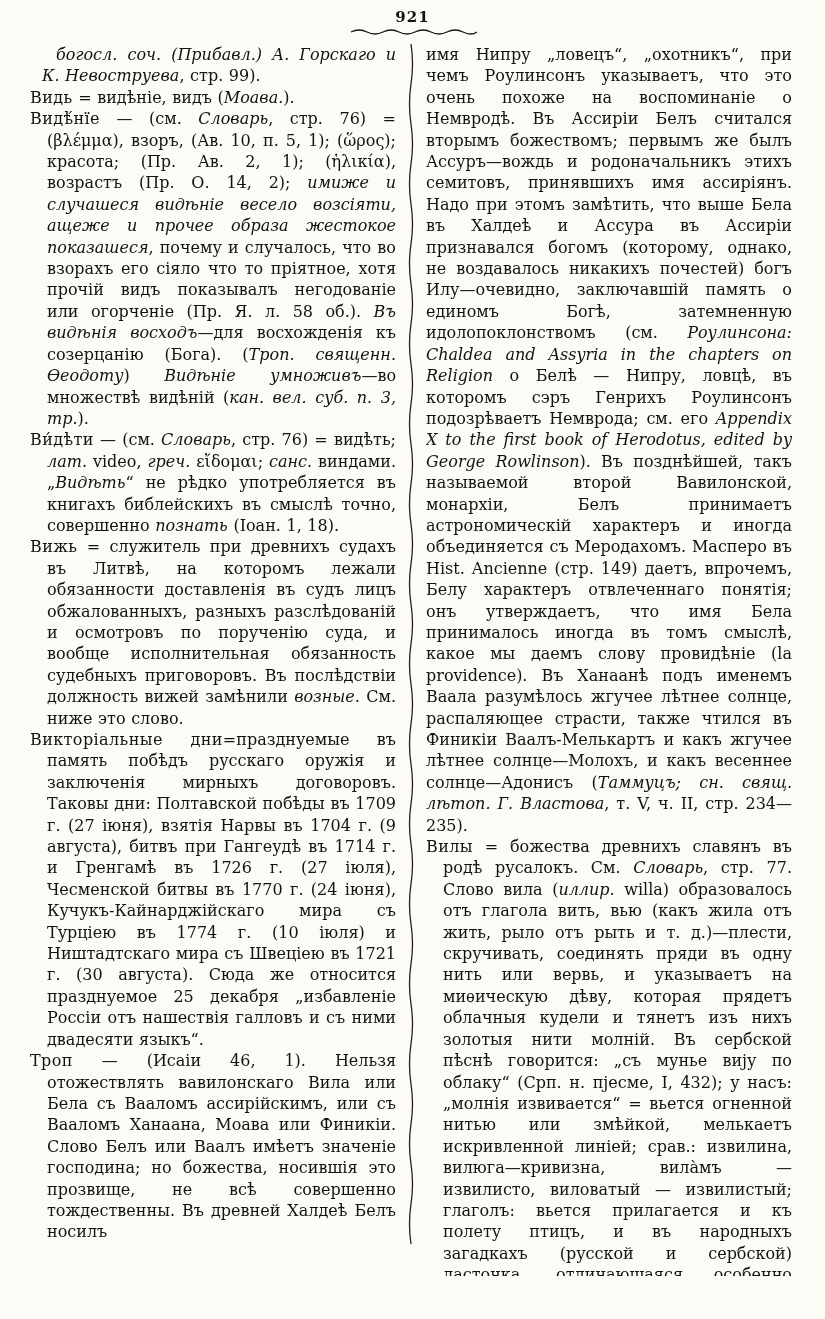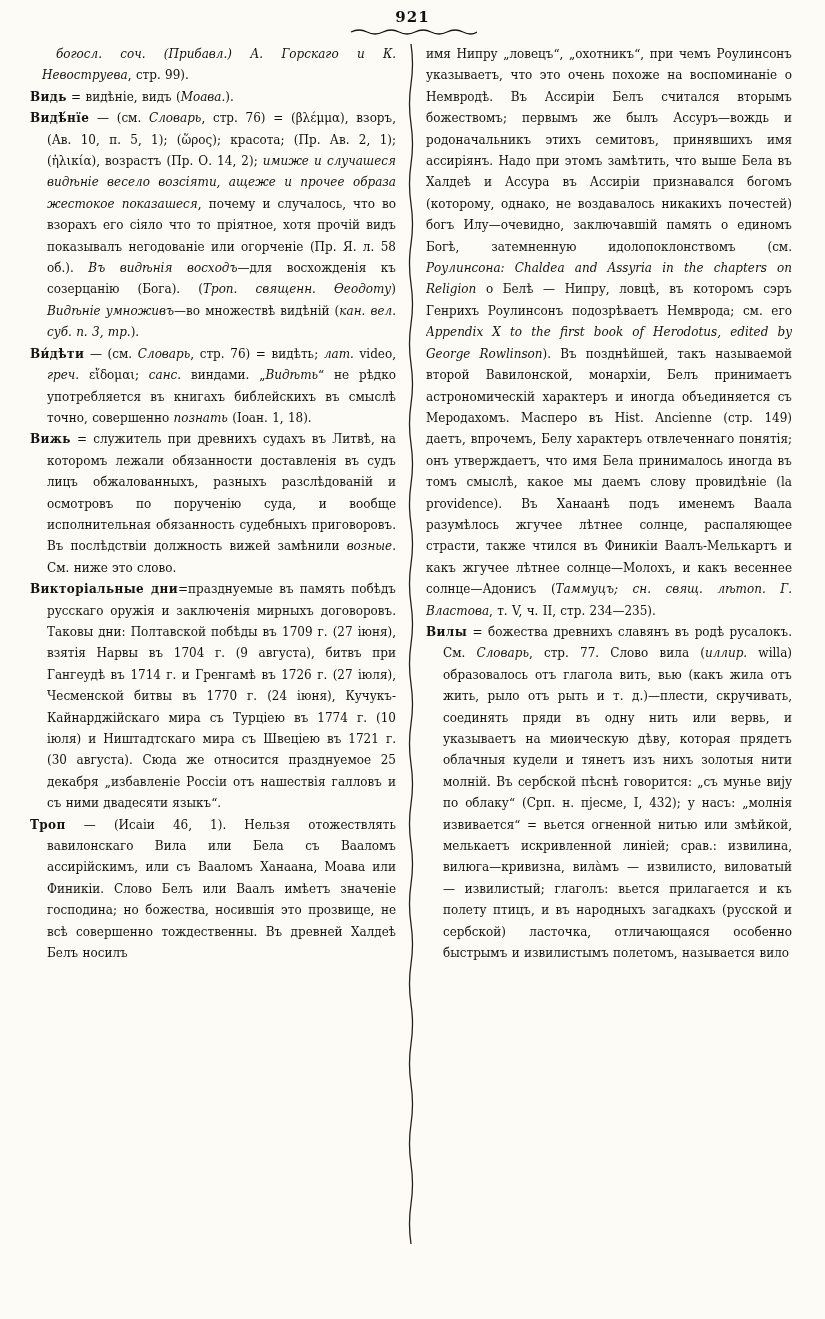--- a/index.html
+++ b/index.html
@@ -17,28 +17,28 @@
   .header-row {
     display:flex; justify-content:space-between; align-items:baseline;
     padding:0 52px 0 62px; margin-top:0px;
   }
   .corner { font-weight:bold; font-size:19px; letter-spacing:1px; }
   .center-title { font-weight:bold; font-size:15.5px; letter-spacing:7px; }
   .columns { display:flex; margin-top:8px; padding:0 18px 0 30px; }
   .col {
     width:366px; height:1232px; overflow:hidden;
     text-align:justify;
-    font-size:12px; line-height:21.4px;
+    font-size:16px; line-height:21.4px;
     word-spacing:0.5px;
   }
   .divider { width:30px; display:flex; justify-content:center; align-items:flex-start; }
   .entry { margin:0; padding-left:17px; text-indent:-17px; }
   .entry.cont { padding-left:0; text-indent:0; }
   .entry.cont-indent { padding-left:12px; text-indent:14px; }
-  .s-b { font-weight:bold; letter-spacing:0.4px; }
+  .s-b { font-weight:normal; letter-spacing:0.4px; }
   .s-i { font-style:italic; }
   .s-n {}
 </style>
 </head>
 <body>
 
 <div class="page">
 
   <div class="pageno-wrap">
     <div class="pageno">921</div>

